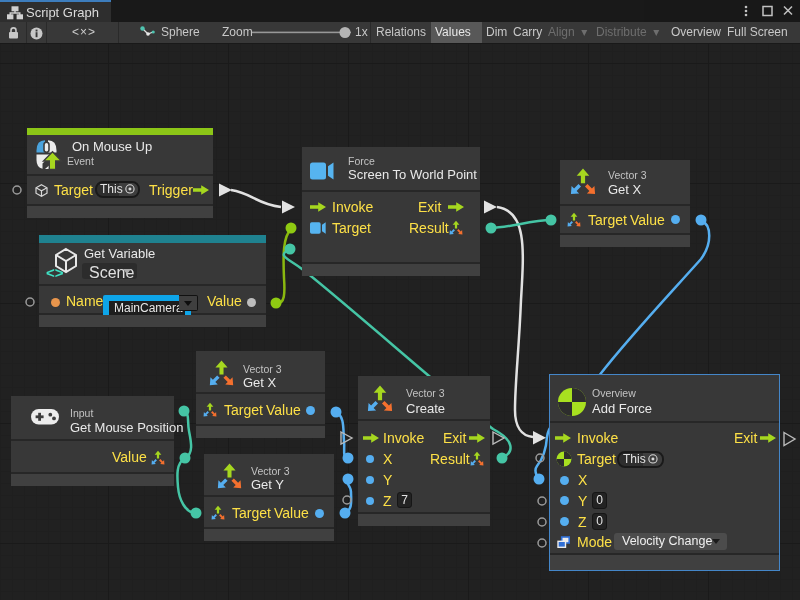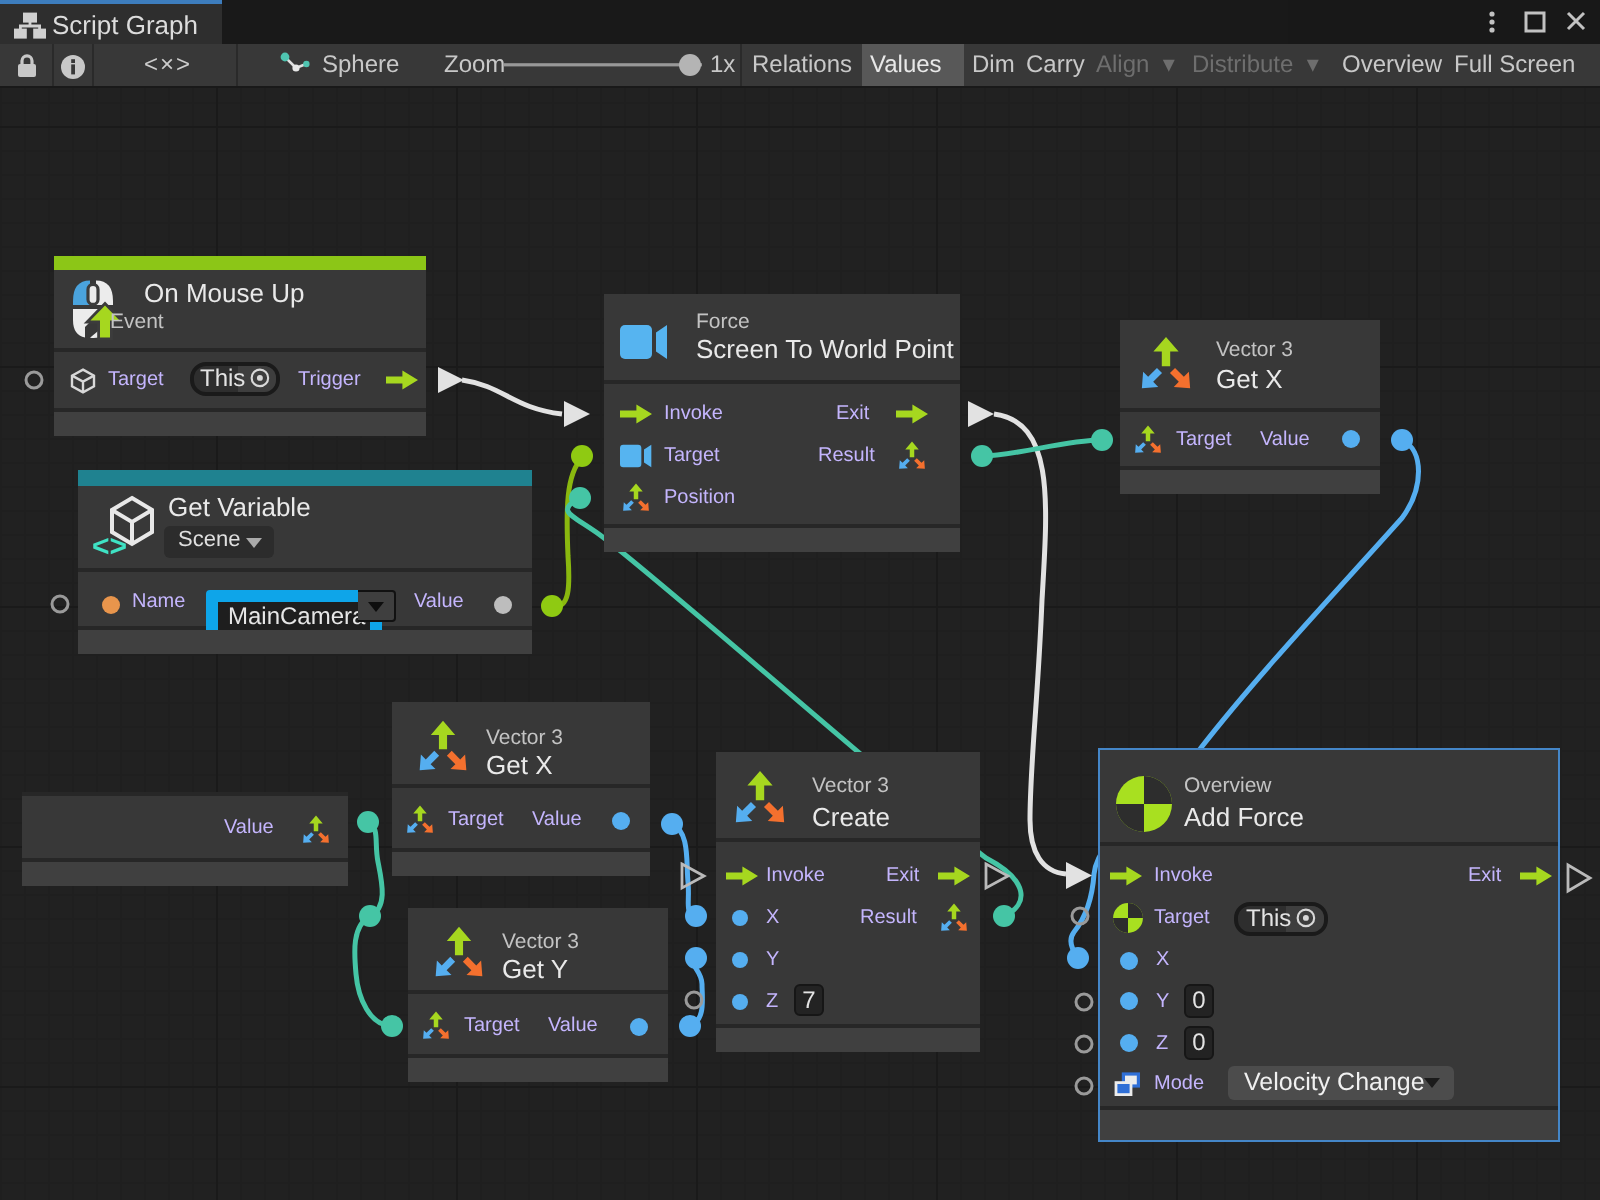--- a/index.html
+++ b/index.html
@@ -28,21 +28,21 @@
   
   .node{position:absolute;z-index:2;background:#272727;}
   .sec{position:relative;background:#383838;}
   .bar{position:relative;}
   .ftr{position:relative;background:#404040;margin-top:2px;height:12px;}
   .hdr{position:relative;}
   .hdr .t1{position:absolute;font-size:13px;color:#e9e9e9;white-space:nowrap;}
   .hdr .t2{position:absolute;font-size:10.5px;color:#c3c3c3;white-space:nowrap;}
   .rows{position:relative;background:#383838;margin-top:2px;}
   .row{position:relative;height:21px;}
-  .row > span{position:absolute;font-size:10px;color:#c4b5fd;white-space:nowrap;top:50%;
+  .row > span{position:absolute;font-size:14px;color:#fde047;white-space:nowrap;top:50%;
             transform:translateY(-50%);}
   .abs{position:absolute;}
   .vfield{position:absolute;background:#232323;border:1px solid #161616;border-radius:3px;
           color:#e3e3e3;font-size:12px;text-align:center;}
   .pill{position:absolute;border:2px solid #1a1a1a;border-radius:8px;color:#e3e3e3;
         font-size:12.5px;background:#2e2e2e;overflow:hidden;}
   .pillr{position:absolute;right:0;top:0;height:100%;width:19px;background:#3e3e3e;}
   .idot{position:absolute;width:9px;height:9px;border-radius:50%;}
 </style>
 </head>
@@ -152,21 +152,21 @@
     <div class="hdr sec" style="height:39px">
       <svg class="abs" style="left:8px;top:4px" width="28" height="31" viewBox="0 0 28 31">
         <path d="M10,13.5 H1.5 V11.5 Q1.5,1.2 10,1.2 Z" fill="#4aa3dd"></path>
         <path d="M13,13.5 H21.5 V11.5 Q21.5,1.2 13,1.2 Z" fill="#ececec"></path>
         <rect x="9" y="3.2" width="5" height="10" rx="2.5" fill="#ececec" stroke="#3c3c3c" stroke-width="1.6"></rect>
         <path d="M1.5,15.5 H16.5 L7.5,24.5 V29.8 Q1.5,28.5 1.5,21 Z" fill="#ececec"></path>
         <path d="M10,29.9 Q14,30.3 17,29 L17,24 Z" fill="#ececec"></path>
         <path d="M17.5,12.8 L26.5,22 L20.7,22 L20.7,30.5 L14.3,30.5 L14.3,22 L8.5,22 Z" fill="#a6d71f" stroke="#3c3c3c" stroke-width="1.4"></path>
       </svg>
       <div class="t1" style="left:45px;top:4px">On Mouse Up</div>
-      <div class="t2" style="left:28px;top:20px">Event</div>
+      <div class="t2" style="left:40px;top:20px">Event</div>
     </div>
     <div class="rows" style="height:28px">
       <div class="row" style="height:28px">
         <svg class="abs" style="left:8px;top:8px" width="13" height="13" viewBox="0 0 13 13">
             <use href="#cube"></use>
           </svg>
         <span style="left:27px">Target</span>
         <div class="pill" style="left:68px;top:5px;width:41px;height:13px">
           <div class="pillr"></div>
           <span class="abs" style="left:3px;top:-1px;font-size:12px;position:absolute">This</span>
@@ -188,21 +188,21 @@
     <div class="hdr sec" style="height:41px">
       <svg class="abs" style="left:7px;top:4px" width="32" height="32" viewBox="0 0 32 32">
         <g fill="none" stroke="#e8e8e8" stroke-width="2">
           <path d="M20,2 L30,8 V19 L20,25 L10,19 V8 Z"></path>
           <path d="M10,8 L20,14 L30,8 M20,14 V25"></path>
         </g>
         <text x="0" y="31" font-family="Liberation Sans, sans-serif" font-size="15" font-weight="bold" fill="#3fe2c4">&lt;&gt;</text>
       </svg>
       <div class="t1" style="left:45px;top:3px">Get Variable</div>
       <div class="abs" style="left:43px;top:20px;width:55px;height:16px;background:#2c2c2c;border-radius:3px">
-        <span class="abs" style="left:7px;top:1px;font-size:11px;color:#e0e0e0;position:absolute">Scene</span>
+        <span class="abs" style="left:7px;top:1px;font-size:16px;color:#e0e0e0;position:absolute">Scene</span>
         <div class="abs" style="right:6px;top:6px;border-left:4px solid transparent;border-right:4px solid transparent;border-top:5px solid #aaaaaa"></div>
       </div>
     </div>
     <div class="rows" style="height:24.5px;padding-top:2.5px">
       <div class="row" style="height:24.5px">
         <div class="idot" style="left:12px;top:9px;background:#e8954c"></div>
         <span style="left:27px">Name</span>
         <div class="abs" style="left:64px;top:6px;width:76px;height:14px;background:#1e1e1e;border:6px solid #0ea5e9;border-radius:2px 0 0 2px">
           <span class="abs" style="left:5px;top:0px;font-size:12px;color:#e6e6e6;position:absolute;transform:none">MainCamera</span>
         </div>
@@ -238,26 +238,20 @@
       <div class="row">
         <svg class="abs" style="left:8px;top:4.5px" width="16" height="12" viewBox="0 0 24 18">
             <use href="#cam"></use>
           </svg>
         <span style="left:30px">Target</span>
         <span style="left:107px">Result</span>
         <svg class="abs" style="left:146px;top:2.5px" width="16" height="16" viewBox="0 0 32 32">
             <use href="#vec3"></use>
           </svg>
       </div>
-      <div class="row">
-        <svg class="abs" style="left:8px;top:2.5px" width="16" height="16" viewBox="0 0 32 32">
-            <use href="#vec3"></use>
-          </svg>
-        <span style="left:30px">Position</span>
-      </div>
     </div>
     <div class="ftr"></div>
   </div>
 
   <div class="node" style="left:560px;top:160px;width:130px">
     <div class="hdr sec" style="height:44px">
       <svg class="abs" style="left:8px;top:7px" width="30" height="30" viewBox="0 0 32 32">
           <use href="#vec3"></use>
         </svg>
       <div class="t2" style="left:48px;top:9px">Vector 3</div>
@@ -270,20 +264,31 @@
           </svg>
         <span style="left:28px">Target</span>
         <span style="left:70px">Value</span>
         <div class="idot" style="left:111px;top:9px;background:#55aef0"></div>
       </div>
     </div>
     <div class="ftr"></div>
   </div>
 
   <div class="node" style="left:11px;top:396px;width:163px">
+    <div class="hdr sec" style="height:43px">
+      <svg class="abs" style="left:20px;top:12px" width="28" height="18" viewBox="0 0 28 18">
+        <rect x="0" y="1" width="28" height="15.5" rx="7.7" fill="#ececec"></rect>
+        <rect x="4.6" y="7.4" width="8" height="2.8" fill="#3c3c3c"></rect>
+        <rect x="7.2" y="4.8" width="2.8" height="8" fill="#3c3c3c"></rect>
+        <circle cx="19.3" cy="6.7" r="1.9" fill="#3c3c3c"></circle>
+        <circle cx="23" cy="10.4" r="1.9" fill="#3c3c3c"></circle>
+      </svg>
+      <div class="t2" style="left:59px;top:11px">Input</div>
+      <div class="t1" style="left:59px;top:24px">Get Mouse Position</div>
+    </div>
     <div class="rows" style="height:30px;padding-top:1px">
       <div class="row" style="height:30px">
         <span style="left:101px">Value</span>
         <svg class="abs" style="left:139px;top:7.5px" width="16" height="16" viewBox="0 0 32 32">
             <use href="#vec3"></use>
           </svg>
       </div>
     </div>
     <div class="ftr"></div>
   </div>

